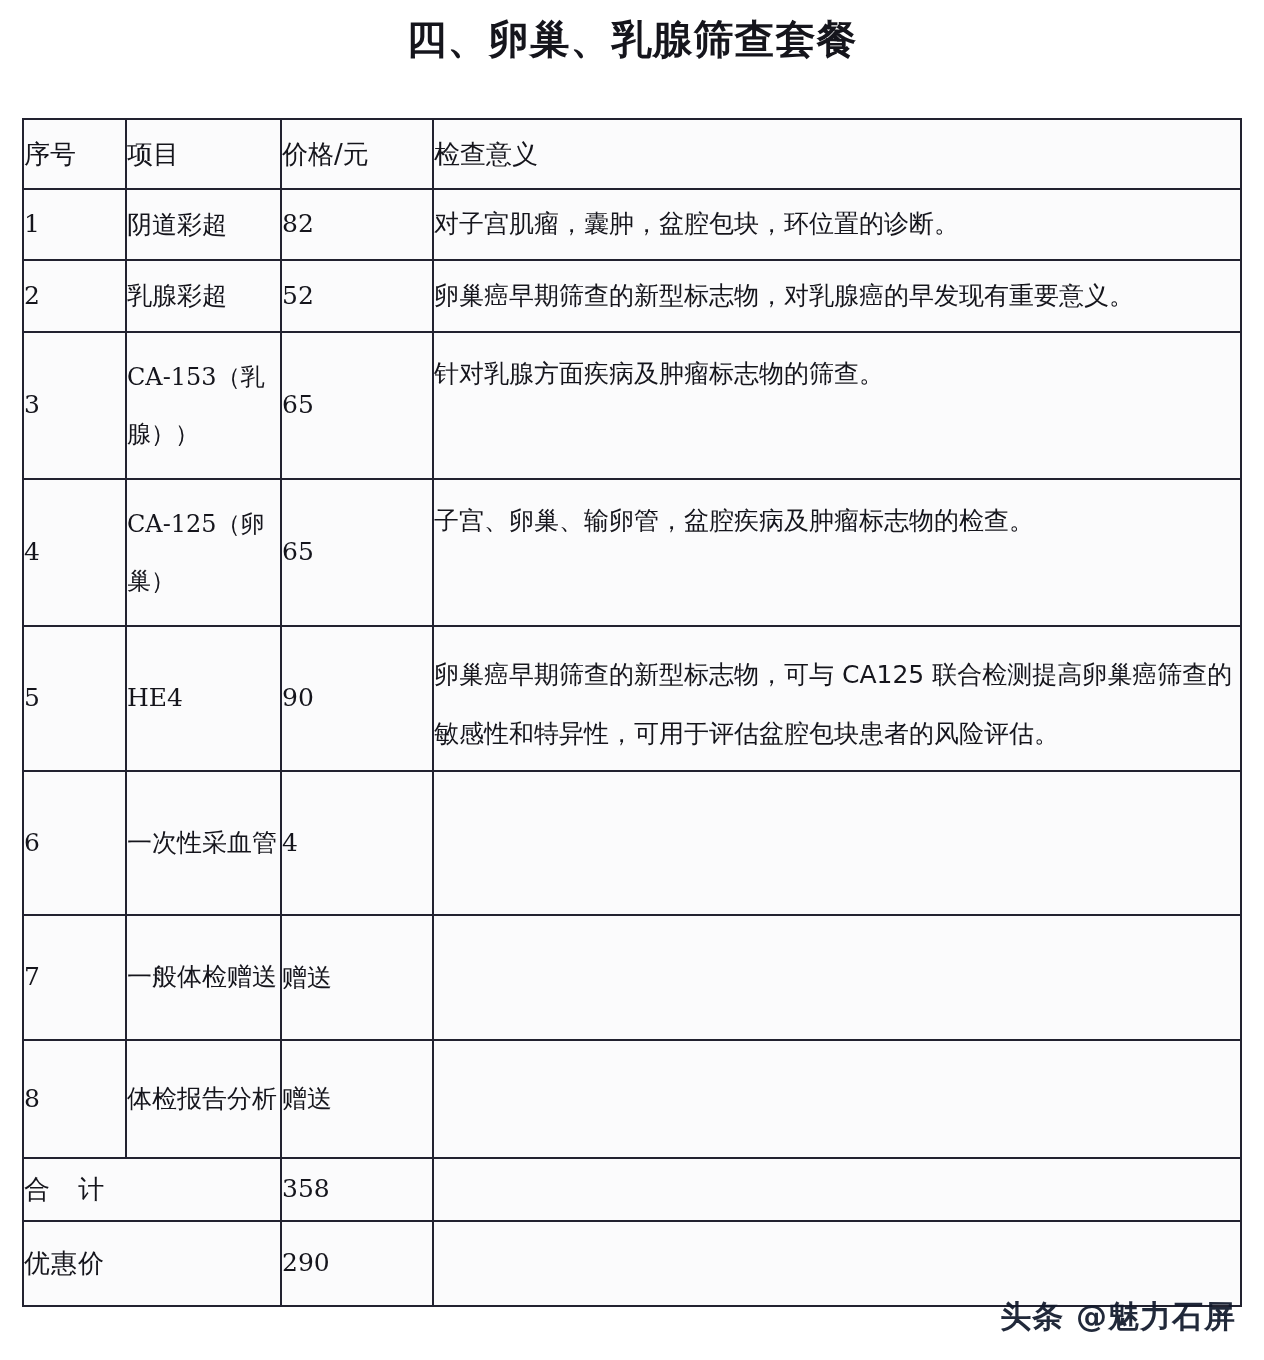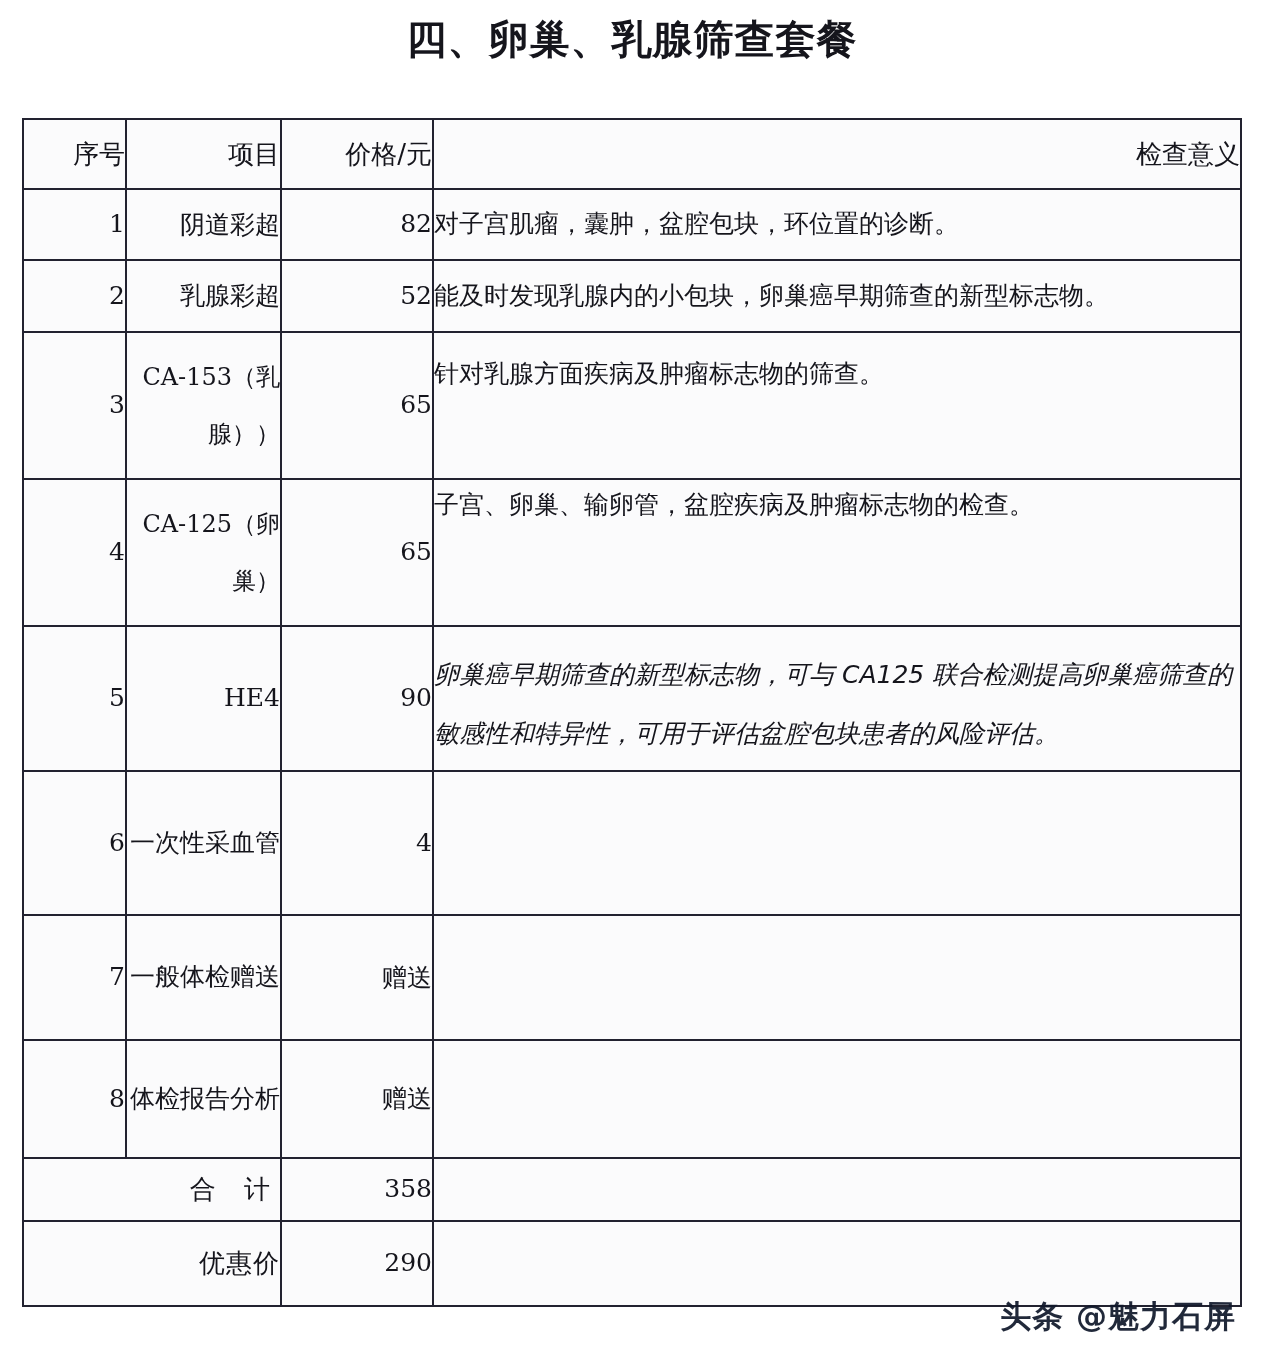--- a/index.html
+++ b/index.html
@@ -63,21 +63,21 @@
   }
 
   
   .col-no    { width: 103px; }
   .col-item  { width: 155px; }
   .col-price { width: 152px; }
   .col-mean  { width: 808px; }
 
   .cell-pad-center {
     padding: 6px 4px;
-    text-align: right;
+    text-align: left;
   }
   .cell-pad-left {
     padding: 10px 12px 10px 14px;
     text-align: left;
     margin-left: 24px;
   }
 
   
   .num, .latin {
     font-family: "DejaVu Serif", "Liberation Serif", serif;
@@ -196,21 +196,21 @@
           <td class="cell-pad-center">
             <span class="num">2</span>
           </td>
           <td class="cell-pad-center">
             <span class="item-zh">乳腺彩超</span>
           </td>
           <td class="cell-pad-center">
             <span class="num">52</span>
           </td>
           <td class="cell-pad-left">
-            <span class="meaning">能及时发现乳腺内的小包块，卵巢癌早期筛查的新型标志物。</span>
+            <span class="meaning">卵巢癌早期筛查的新型标志物，对乳腺癌的早发现有重要意义。</span>
           </td>
         </tr>
 
         <tr class="r-3">
           <td class="cell-pad-center">
             <span class="num">3</span>
           </td>
           <td class="cell-pad-center">
             <span class="item-mixed">CA-153（乳腺））</span>
           </td>
@@ -225,36 +225,36 @@
         <tr class="r-4">
           <td class="cell-pad-center">
             <span class="num">4</span>
           </td>
           <td class="cell-pad-center">
             <span class="item-mixed">CA-125（卵巢）</span>
           </td>
           <td class="cell-pad-center">
             <span class="num">65</span>
           </td>
-          <td class="cell-pad-left" style="vertical-align:top; padding-top:6px;border-radius:17px;">
+          <td class="cell-pad-left" style="vertical-align:top; padding-top:22px;border-radius:17px;">
             <span class="meaning">子宫、卵巢、输卵管，盆腔疾病及肿瘤标志物的检查。</span>
           </td>
         </tr>
 
         <tr class="r-5">
           <td class="cell-pad-center">
             <span class="num">5</span>
           </td>
           <td class="cell-pad-center">
             <span class="latin">HE4</span>
           </td>
           <td class="cell-pad-center">
             <span class="num">90</span>
           </td>
-          <td class="cell-pad-left" style="padding-top:12px;font-style:italic;">
+          <td class="cell-pad-left" style="padding-top:12px;">
             <span class="meaning meaning-tall">卵巢癌早期筛查的新型标志物，可与 CA125 联合检测提高卵巢癌筛查的敏感性和特异性，可用于评估盆腔包块患者的风险评估。</span>
           </td>
         </tr>
 
         <tr class="r-6">
           <td class="cell-pad-center">
             <span class="num">6</span>
           </td>
           <td class="cell-pad-center">
             <span class="item-zh" style="line-height:2.45;">一次性采血管</span>

